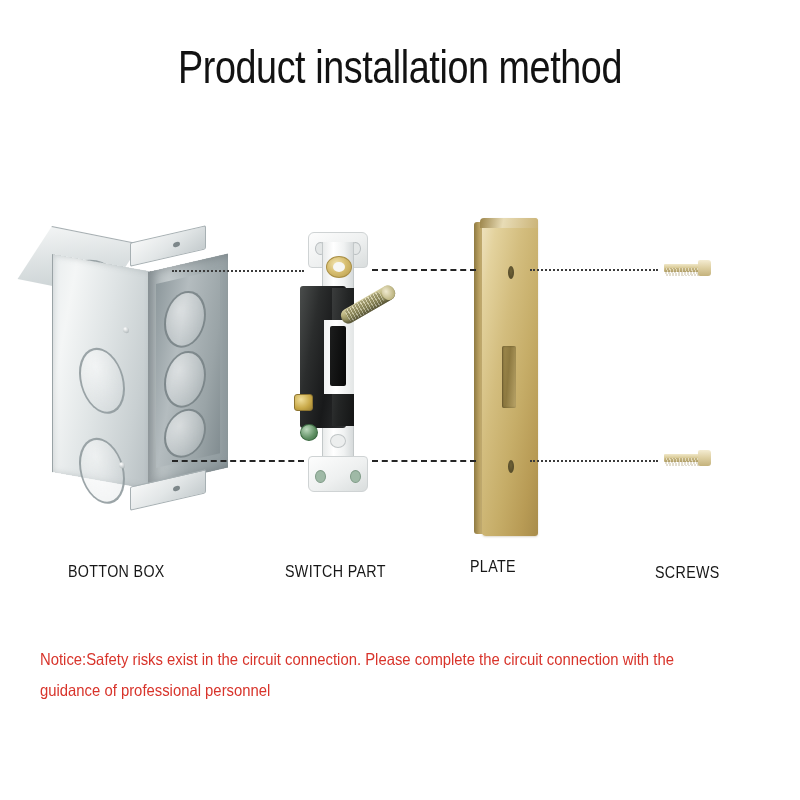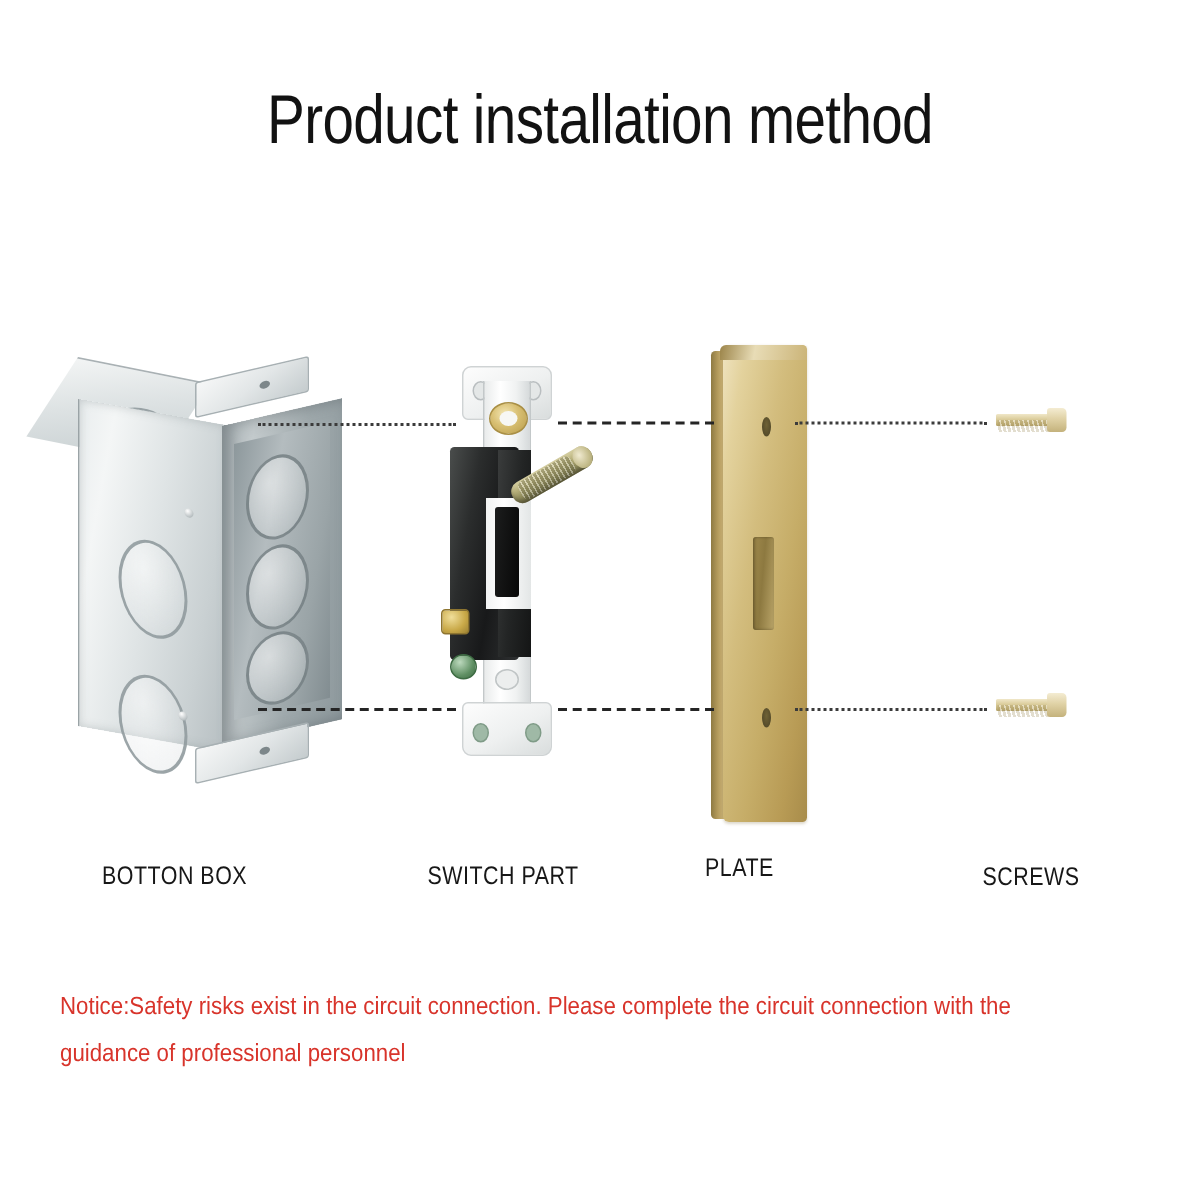--- a/index.html
+++ b/index.html
@@ -11,21 +11,21 @@
     width: 800px;
     height: 800px;
     position: relative;
     overflow: hidden;
     font-family: "Liberation Sans", sans-serif;
     color: #1a1a1a;
   }
 
   #stage {
     position: absolute;
-    left: 0; top: 16px;
+    left: 0; top: 4px;
     width: 800px;
     height: 601px;
   }
 
   
   #title {
     position: absolute;
     left: 0;
     top: 36px;
     width: 800px;

